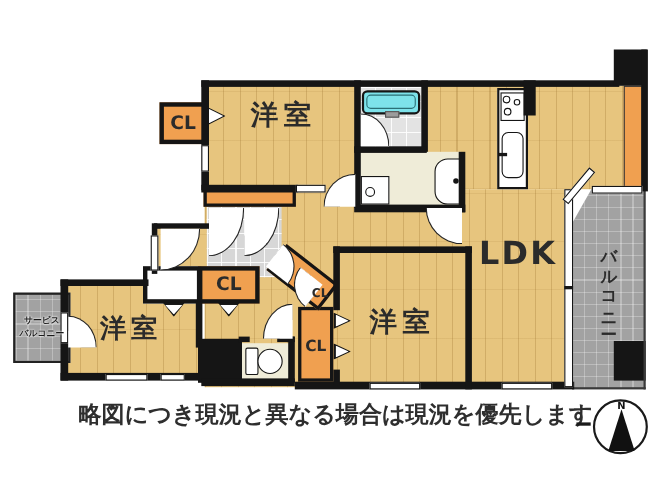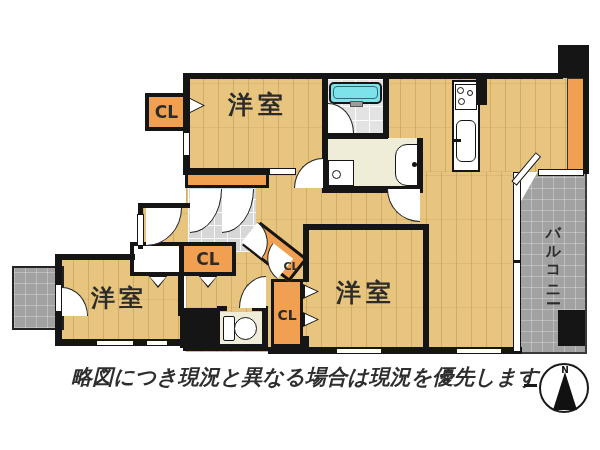--- a/index.html
+++ b/index.html
@@ -159,27 +159,32 @@
   <div class="arc" style="left:190px;top:189px;width:32px;height:44px;border-radius:0 0 100% 0;border-bottom:1.5px solid #222;border-right:1.5px solid #222;"></div>
   <div class="arc" style="left:222px;top:189px;width:32px;height:44px;border-radius:0 0 100% 0;border-bottom:1.5px solid #222;border-right:1.5px solid #222;"></div>
   <div class="arc" style="left:146px;top:208px;width:36px;height:38px;border-radius:0 0 100% 0;border-bottom:1.5px solid #222;border-right:1.5px solid #222;"></div>
   <div class="arc" style="left:62px;top:287px;width:26px;height:29px;border-radius:0 100% 0 0;border-top:1.5px solid #222;border-right:1.5px solid #222;"></div>
   <div class="arc" style="left:239px;top:276px;width:27px;height:32px;border-radius:100% 0 0 0;border-top:1.5px solid #222;border-left:1.5px solid #222;"></div>
   <div class="arc" style="left:387px;top:189px;width:33px;height:33px;border-radius:0 0 0 100%;border-bottom:1.5px solid #222;border-left:1.5px solid #222;"></div>
 
   <div class="lbl" style="left:193px;top:88px;width:130px;height:32px;font-size:25px;letter-spacing:5px;">洋室</div>
   <div class="lbl" style="left:64px;top:282px;width:110px;height:32px;font-size:24px;letter-spacing:4px;">洋室</div>
   <div class="lbl" style="left:310px;top:276px;width:112px;height:32px;font-size:25px;letter-spacing:5px;">洋室</div>
+  <div class="lbl" style="left:425px;top:212px;width:92px;height:36px;font-size:29px;letter-spacing:2px;">LDK</div>
   <div class="lbl" style="left:540px;top:198px;width:26px;height:118px;font-size:15px;writing-mode:vertical-rl;letter-spacing:3px;font-weight:bold;">バルコニー</div>
+  <div class="abs" style="left:12px;top:266px;width:52px;height:64px;display:flex;flex-direction:column;align-items:center;justify-content:center;font-size:8px;font-weight:bold;color:#1a1a1a;text-shadow:0 0 2px #fff,0 0 2px #fff;line-height:1.35;">
+    <span>サービス</span>
+    <span>バルコニー</span>
+  </div>
   <div class="lbl" style="left:147px;top:95px;width:39px;height:34px;font-size:17px;">CL</div>
   <div class="lbl" style="left:182px;top:244px;width:52px;height:30px;font-size:17px;">CL</div>
   <div class="lbl" style="left:277px;top:259px;width:28px;height:14px;font-size:11px;">CL</div>
   <div class="lbl" style="left:272px;top:306px;width:30px;height:18px;font-size:14px;">CL</div>
 
-  <div class="lbl" style="left:75px;top:362px;width:460px;height:30px;font-size:21px;color:#2e2e2e;font-style:italic;">略図につき現況と異なる場合は現況を優先します</div>
+  <div class="lbl" style="left:75px;top:362px;width:460px;height:30px;font-size:21px;color:#2e2e2e;">略図につき現況と異なる場合は現況を優先します</div>
 
   <div class="abs" style="left:538px;top:360px;width:54px;height:56px;">
     <div class="abs" style="left:1px;top:3px;width:50px;height:50px;border:2px solid #1a1a1a;border-radius:50%;background:#fff;box-sizing:border-box;"></div>
     <div class="lbl" style="left:17px;top:4px;width:20px;height:11px;font-size:9px;color:#111;">N</div>
     <div class="abs" style="left:15px;top:12px;width:24px;height:38px;background:#111;clip-path:polygon(50% 0,100% 100%,0 100%);"></div>
   </div>
   <div class="abs" style="left:524px;top:384px;width:13px;height:3px;background:#1a1a1a;"></div>
 
 </div>
 

